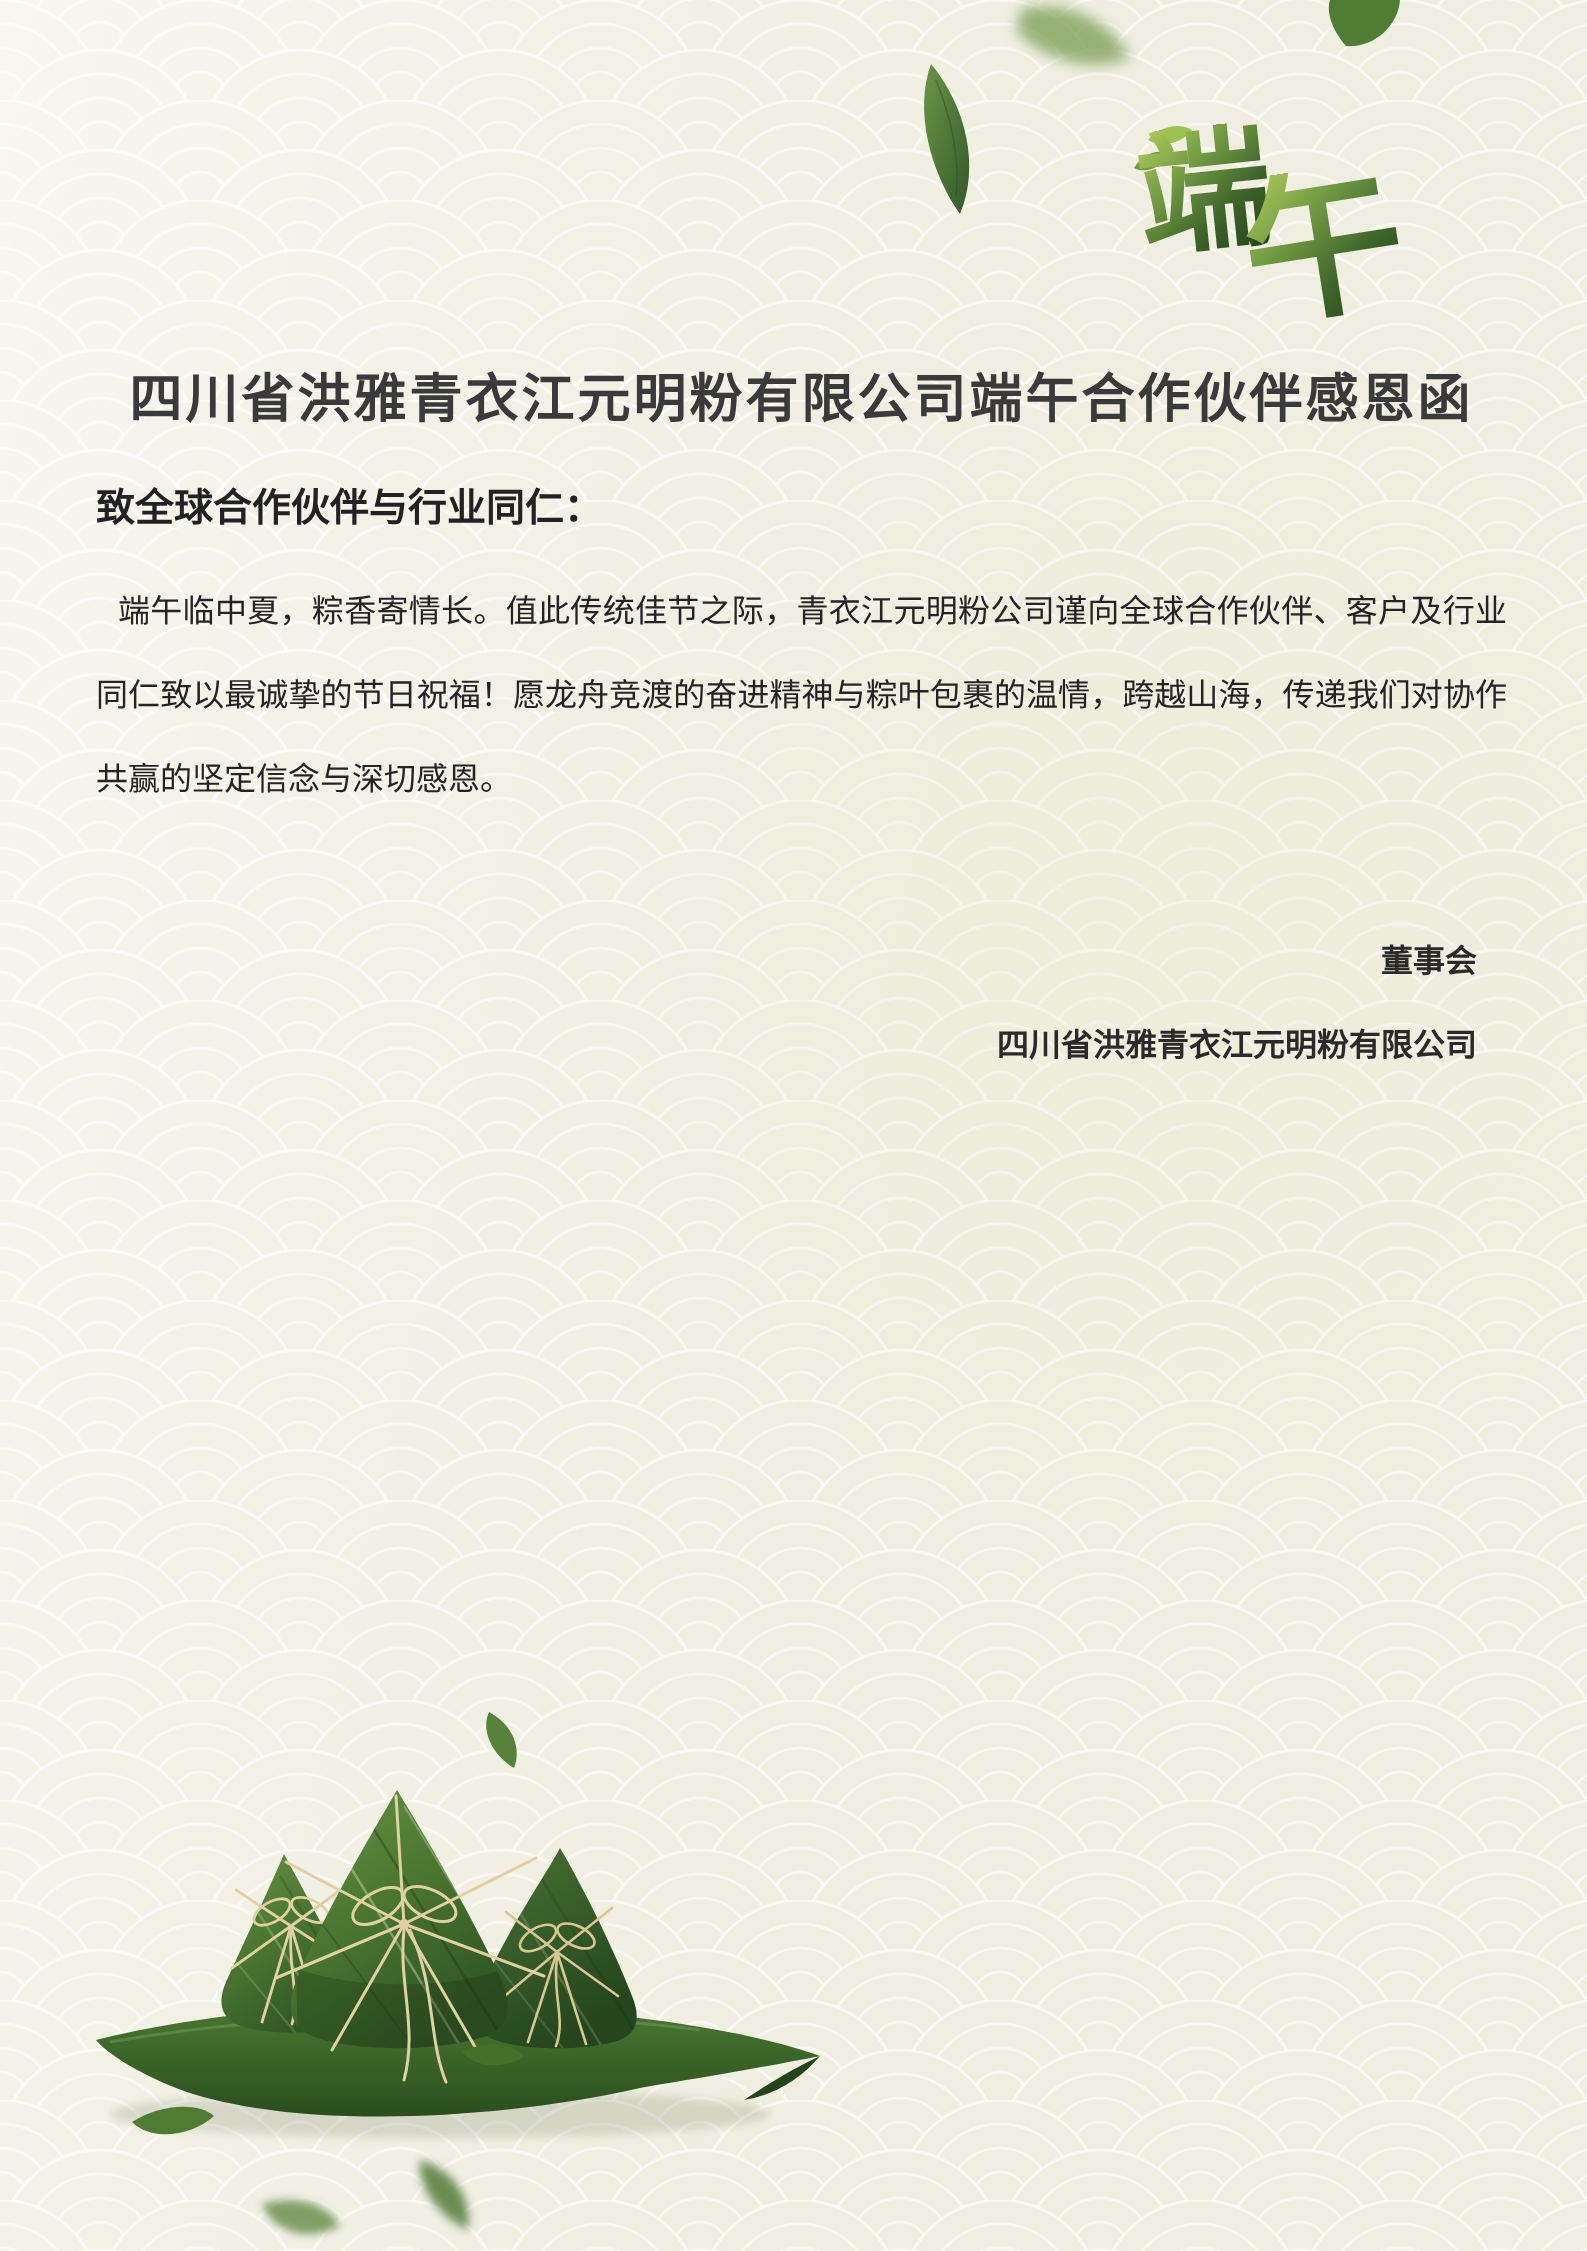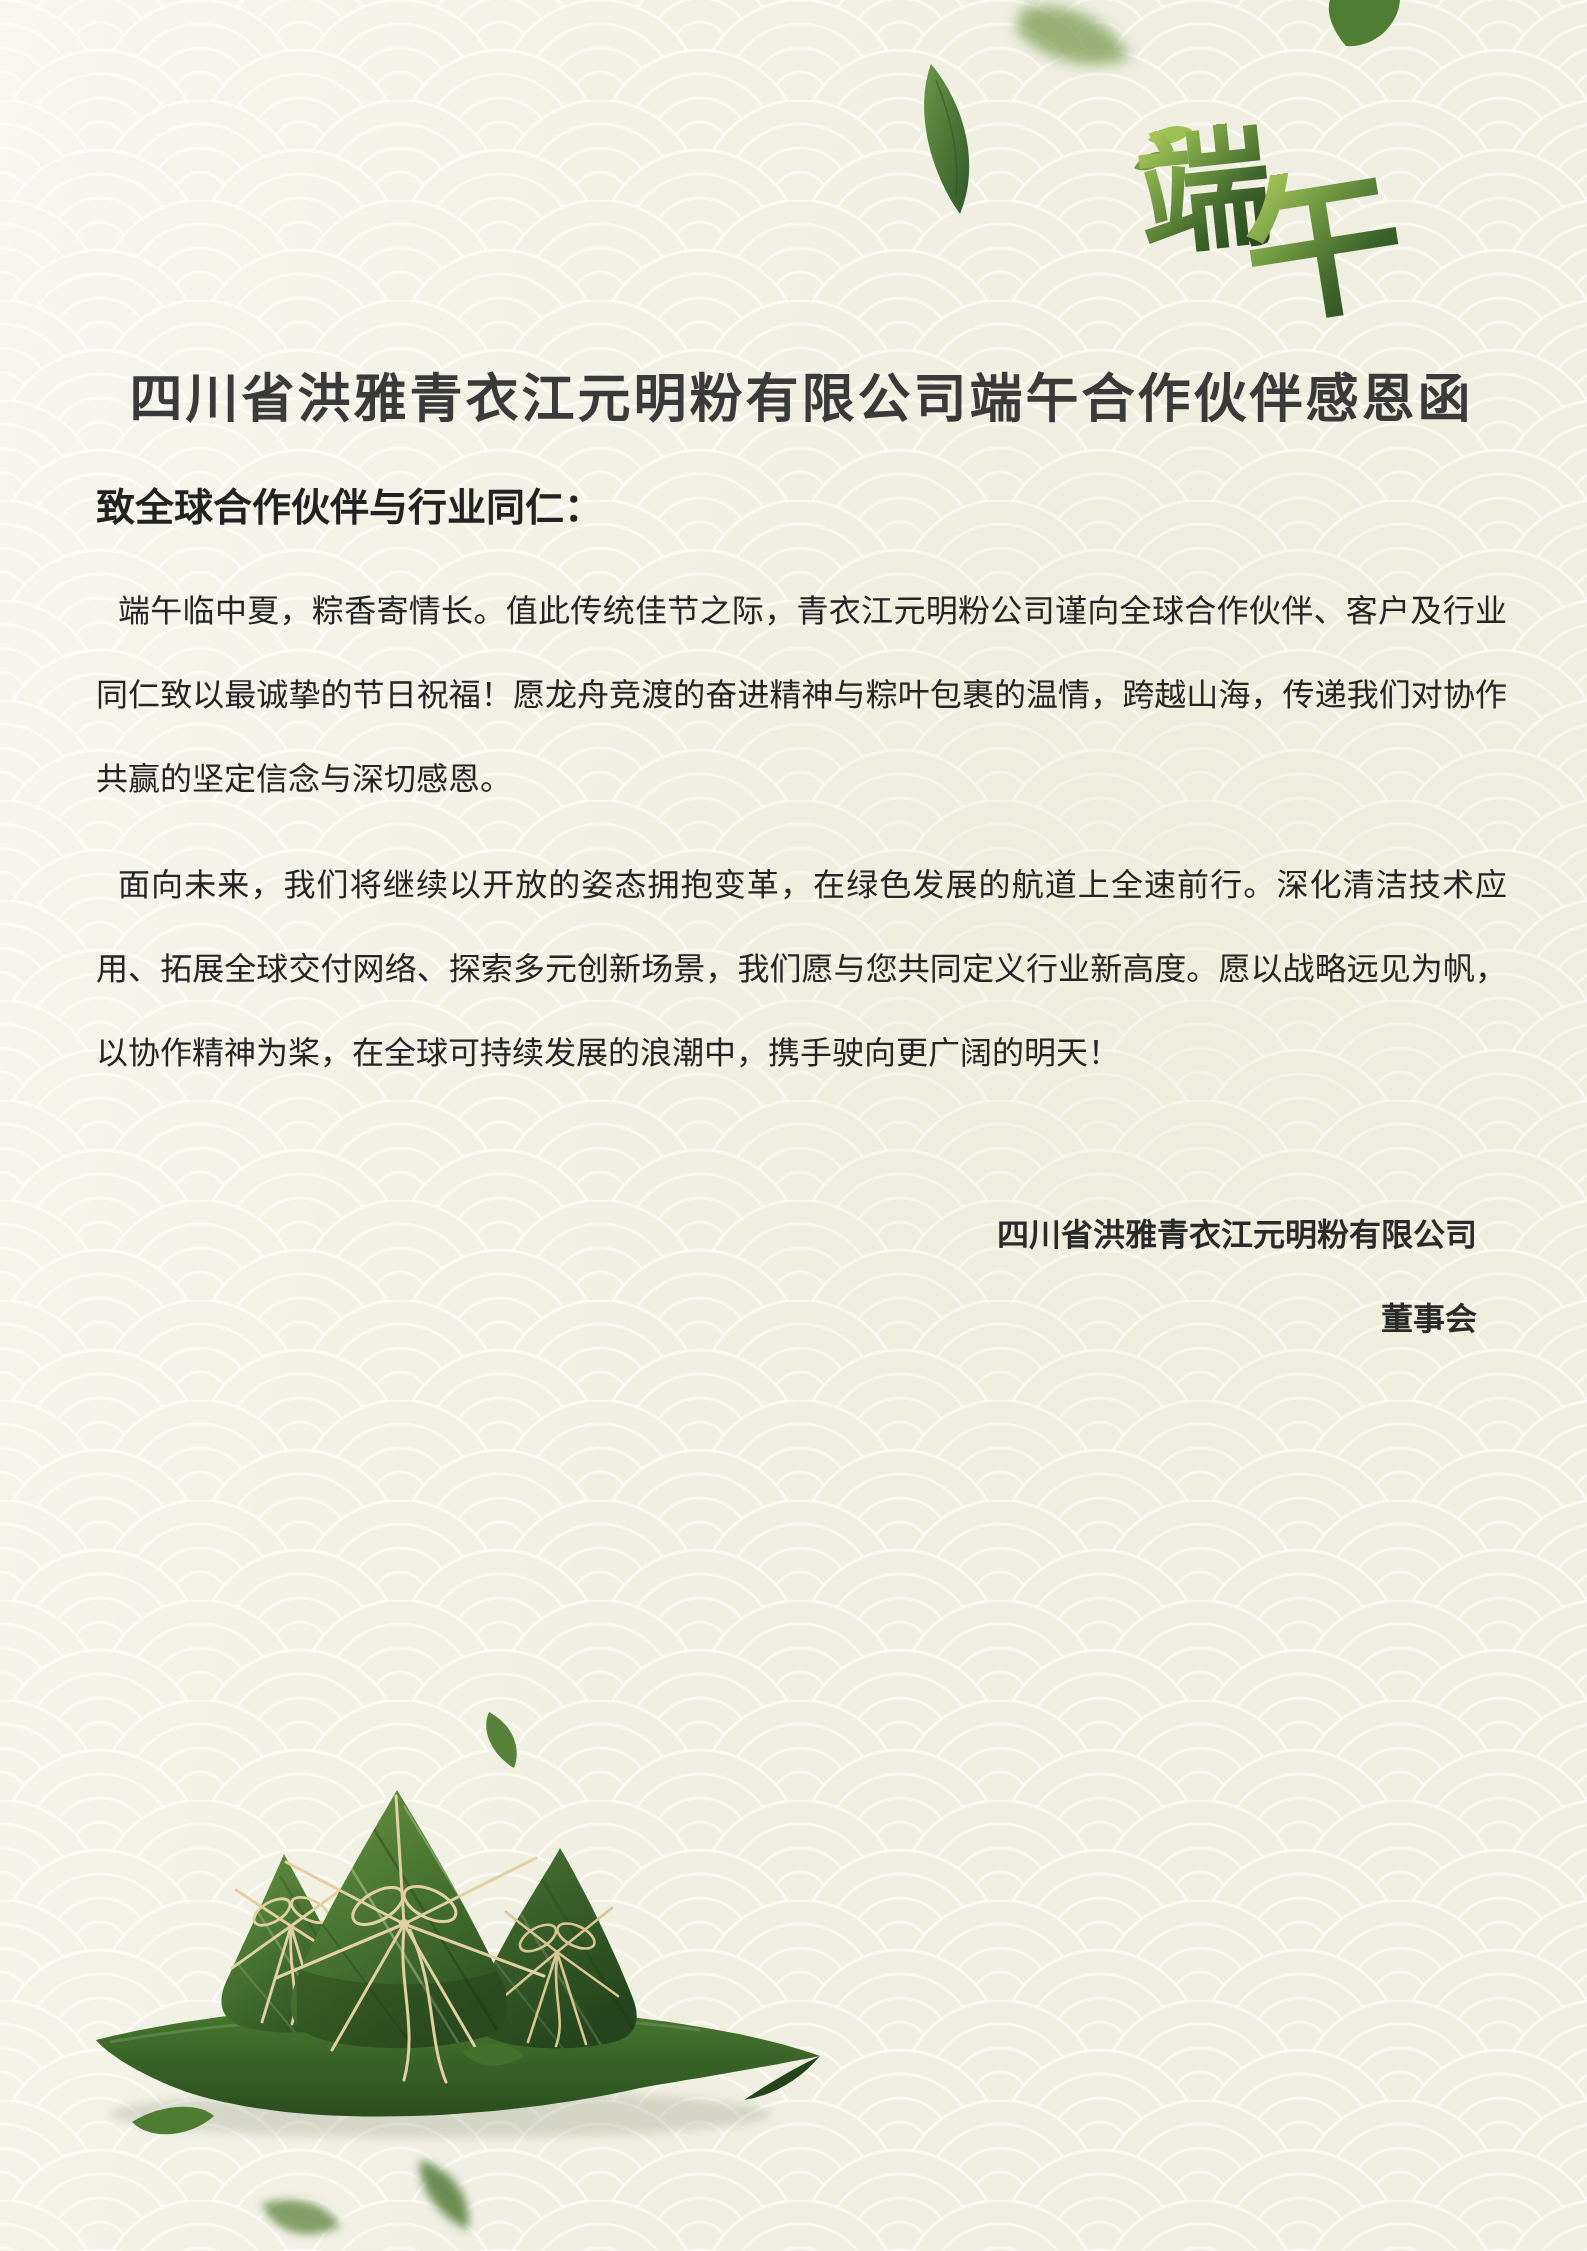--- a/index.html
+++ b/index.html
@@ -207,20 +207,19 @@
 
   <div>
     <span class="cal-char cal-1">端</span>
     <span class="cal-char cal-2">午</span>
   </div>
 
   <div class="content">
     <h1 class="title">四川省洪雅青衣江元明粉有限公司端午合作伙伴感恩函</h1>
     <div class="salutation">致全球合作伙伴与行业同仁：</div>
     <p class="body-par">端午临中夏，粽香寄情长。值此传统佳节之际，青衣江元明粉公司谨向全球合作伙伴、客户及行业同仁致以最诚挚的节日祝福！愿龙舟竞渡的奋进精神与粽叶包裹的温情，跨越山海，传递我们对协作共赢的坚定信念与深切感恩。</p>
-    <p class="body-par">面向未来，我们将继续以开放的姿态拥抱变革，在绿色发展的航道上全速前行。深化清洁技术应用、拓展全球交付网络、探索多元创新场景，我们愿与您共同定义行业新高度。愿以战略远见为帆，以协作精神为桨，在全球可持续发展的浪潮中，携手驶向更广阔的明天！</p>
     <div class="signature">
+      <div>董事会</div>
       <div>四川省洪雅青衣江元明粉有限公司</div>
-      <div>董事会</div>
     </div>
   </div>
 
 </div>
 
 </body></html>

